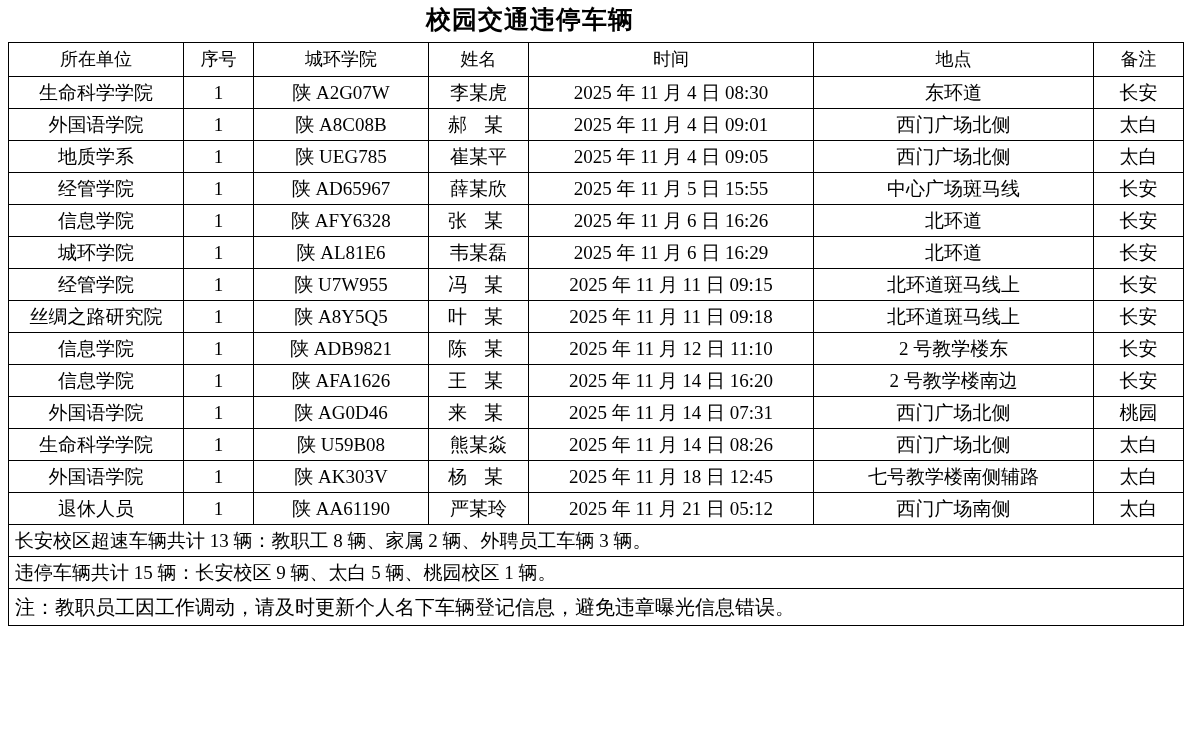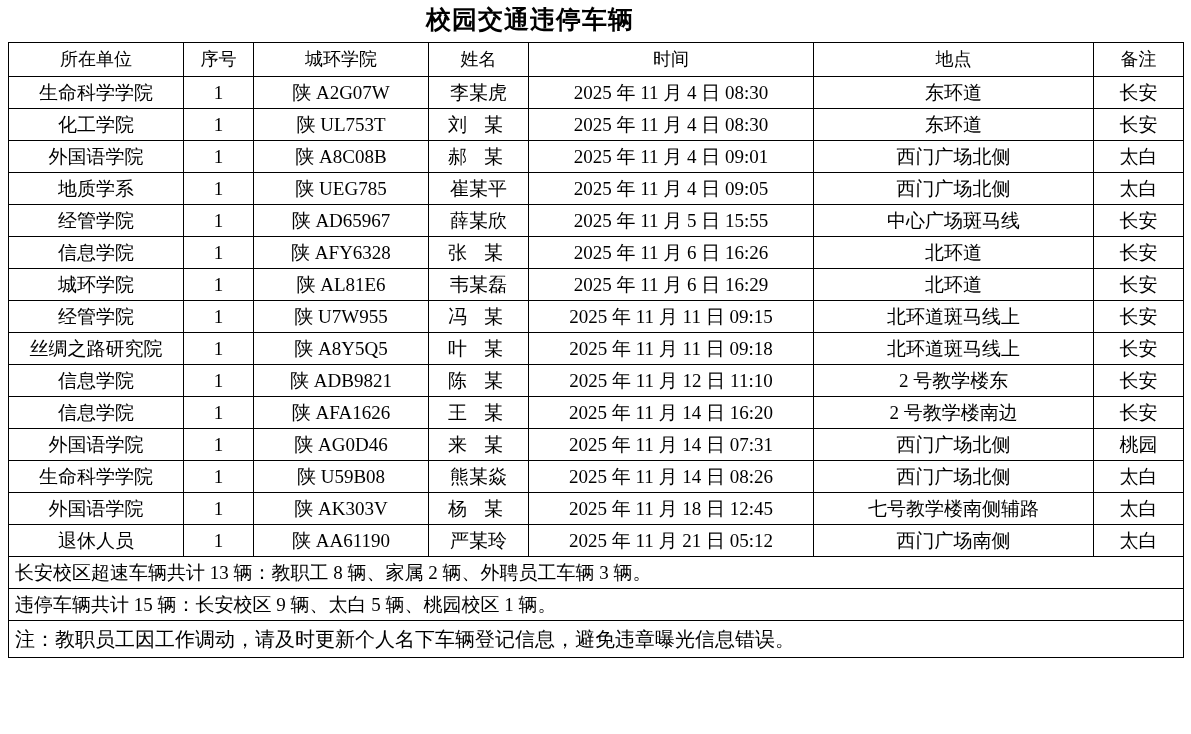--- a/index.html
+++ b/index.html
@@ -105,29 +105,20 @@
         <tr>
           <td>生命科学学院</td>
           <td>1</td>
           <td>陕 A2G07W</td>
           <td>李某虎</td>
           <td>2025 年 11 月 4 日 08:30</td>
           <td>东环道</td>
           <td>长安</td>
         </tr>
         <tr>
-          <td>化工学院</td>
-          <td>1</td>
-          <td>陕 UL753T</td>
-          <td class="name-spaced">刘 某</td>
-          <td>2025 年 11 月 4 日 08:30</td>
-          <td>东环道</td>
-          <td>长安</td>
-        </tr>
-        <tr>
           <td>外国语学院</td>
           <td>1</td>
           <td>陕 A8C08B</td>
           <td class="name-spaced">郝 某</td>
           <td>2025 年 11 月 4 日 09:01</td>
           <td>西门广场北侧</td>
           <td>太白</td>
         </tr>
         <tr>
           <td>地质学系</td>

